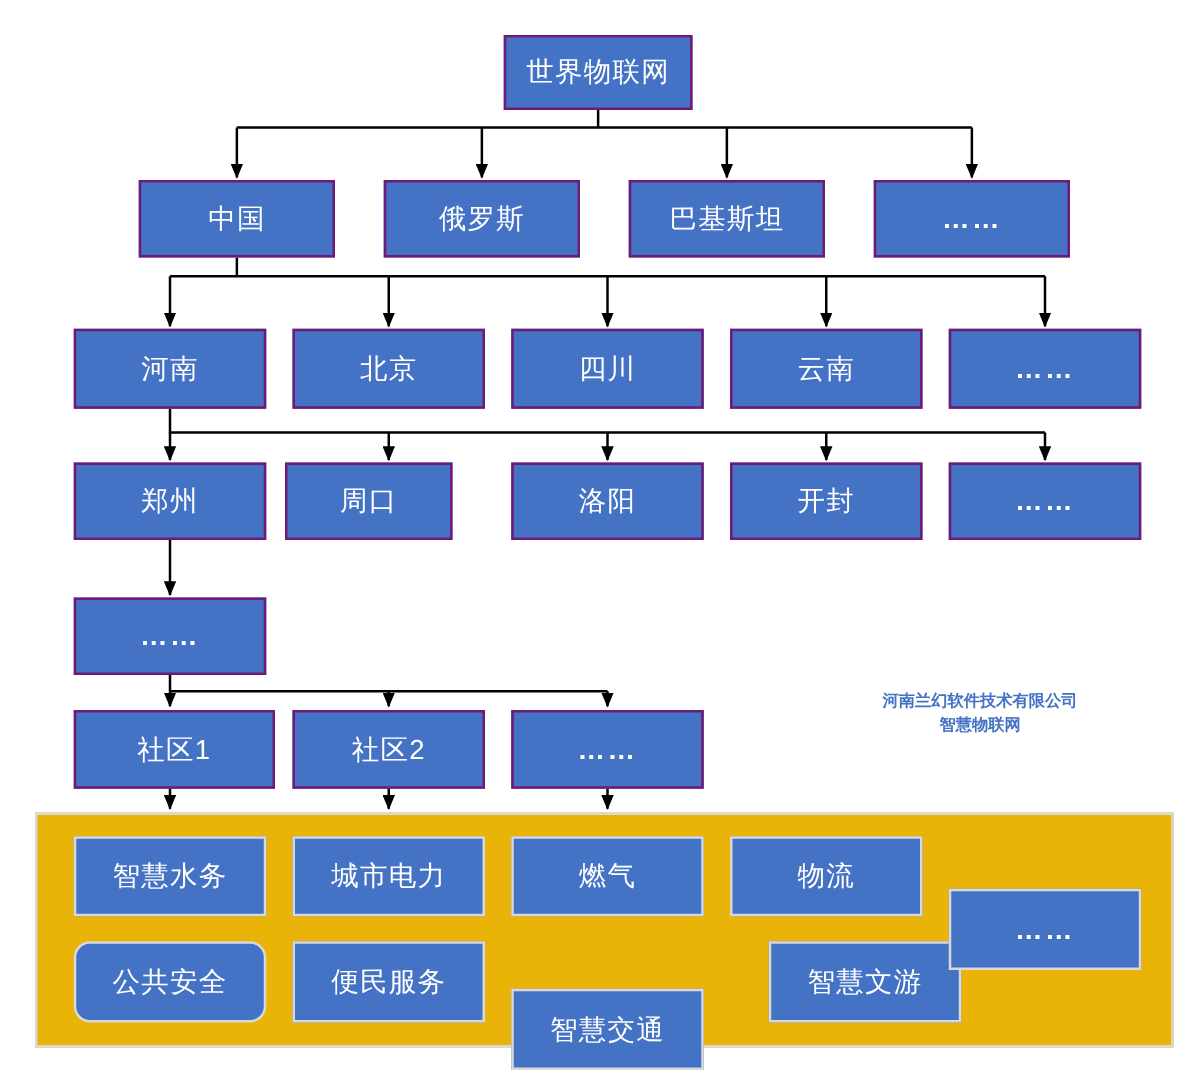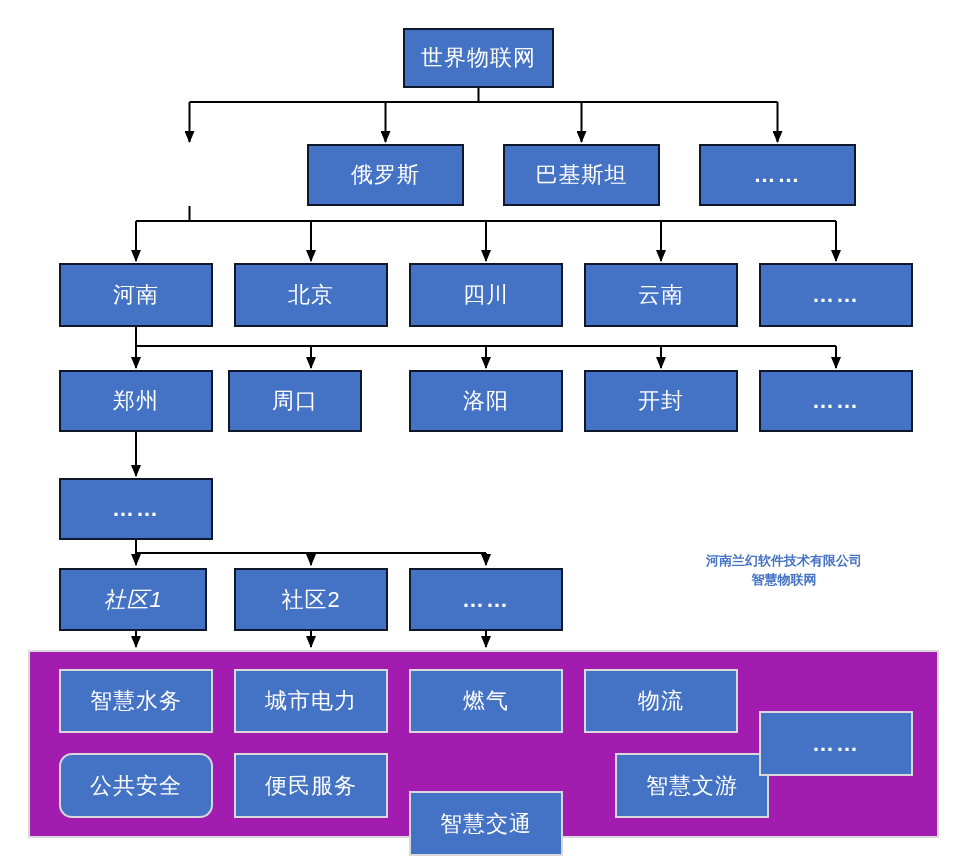--- a/index.html
+++ b/index.html
@@ -2,28 +2,28 @@
 <html><head>
 <meta charset="utf-8">
 <style>
   html,body{margin:0;padding:0;background:#ffffff;}
   .canvas{
     position:relative;width:957px;height:864px;background:#ffffff;overflow:hidden;
     font-family:"Liberation Sans","DejaVu Sans",sans-serif;
   }
   .connectors{position:absolute;left:0;top:0;width:957px;height:864px;pointer-events:none;}
   .node{
-    position:absolute;background:#4472C4;border:2px solid #0f172a;box-sizing:border-box;
+    position:absolute;background:#4472C4;border:2px solid #701a75;box-sizing:border-box;
     color:#ffffff;display:flex;align-items:center;justify-content:center;
     font-size:22px;font-weight:500;letter-spacing:1px;text-align:center;line-height:1;
   }
   .node.dots{font-weight:700;letter-spacing:2px;}
   .panel{
     position:absolute;left:28px;top:650px;width:911px;height:188px;
-    background:#a21caf;border:2px solid #D9D9D9;box-sizing:border-box;
+    background:#eab308;border:2px solid #D9D9D9;box-sizing:border-box;
   }
   .svc{
     position:absolute;background:#4472C4;border:2px solid #D9D9D9;box-sizing:border-box;
     color:#ffffff;display:flex;align-items:center;justify-content:center;
     font-size:22px;font-weight:500;letter-spacing:1px;line-height:1;
   }
   .svc.dots{font-weight:700;letter-spacing:2px;}
   .watermark{
     position:absolute;left:664px;top:551px;width:240px;text-align:center;
     color:#4472C4;font-size:13px;font-weight:700;line-height:19px;
@@ -70,39 +70,40 @@
       <line x1="486" y1="553" x2="486" y2="565" marker-end="url(#arw)"></line>
 
       <line x1="136" y1="631" x2="136" y2="647" marker-end="url(#arw)"></line>
       <line x1="311" y1="631" x2="311" y2="647" marker-end="url(#arw)"></line>
       <line x1="486" y1="631" x2="486" y2="647" marker-end="url(#arw)"></line>
     </g>
   </svg>
 
   <div class="node" style="left:403px;top:28px;width:151px;height:60px;">世界物联网</div>
 
+  <div class="node" style="left:111px;top:144px;width:157px;height:62px;">中国</div>
   <div class="node" style="left:307px;top:144px;width:157px;height:62px;">俄罗斯</div>
   <div class="node" style="left:503px;top:144px;width:157px;height:62px;">巴基斯坦</div>
   <div class="node dots" style="left:699px;top:144px;width:157px;height:62px;">……</div>
 
   <div class="node" style="left:59px;top:263px;width:154px;height:64px;">河南</div>
   <div class="node" style="left:234px;top:263px;width:154px;height:64px;">北京</div>
   <div class="node" style="left:409px;top:263px;width:154px;height:64px;">四川</div>
   <div class="node" style="left:584px;top:263px;width:154px;height:64px;">云南</div>
   <div class="node dots" style="left:759px;top:263px;width:154px;height:64px;">……</div>
 
   <div class="node" style="left:59px;top:370px;width:154px;height:62px;">郑州</div>
   <div class="node" style="left:228px;top:370px;width:134px;height:62px;">周口</div>
   <div class="node" style="left:409px;top:370px;width:154px;height:62px;">洛阳</div>
   <div class="node" style="left:584px;top:370px;width:154px;height:62px;">开封</div>
   <div class="node dots" style="left:759px;top:370px;width:154px;height:62px;">……</div>
 
   <div class="node dots" style="left:59px;top:478px;width:154px;height:62px;">……</div>
 
-  <div class="node" style="left:59px;top:568px;width:148px;height:63px;font-style:italic;">社区1</div>
+  <div class="node" style="left:59px;top:568px;width:161px;height:63px;">社区1</div>
   <div class="node" style="left:234px;top:568px;width:154px;height:63px;">社区2</div>
   <div class="node dots" style="left:409px;top:568px;width:154px;height:63px;">……</div>
 
   <div class="panel">
     <div class="svc" style="left:29px;top:17px;width:154px;height:64px;">智慧水务</div>
     <div class="svc" style="left:204px;top:17px;width:154px;height:64px;">城市电力</div>
     <div class="svc" style="left:379px;top:17px;width:154px;height:64px;">燃气</div>
     <div class="svc" style="left:554px;top:17px;width:154px;height:64px;">物流</div>
     <div class="svc" style="left:29px;top:101px;width:154px;height:65px;border-radius:13px;">公共安全</div>
     <div class="svc" style="left:204px;top:101px;width:154px;height:65px;">便民服务</div>

